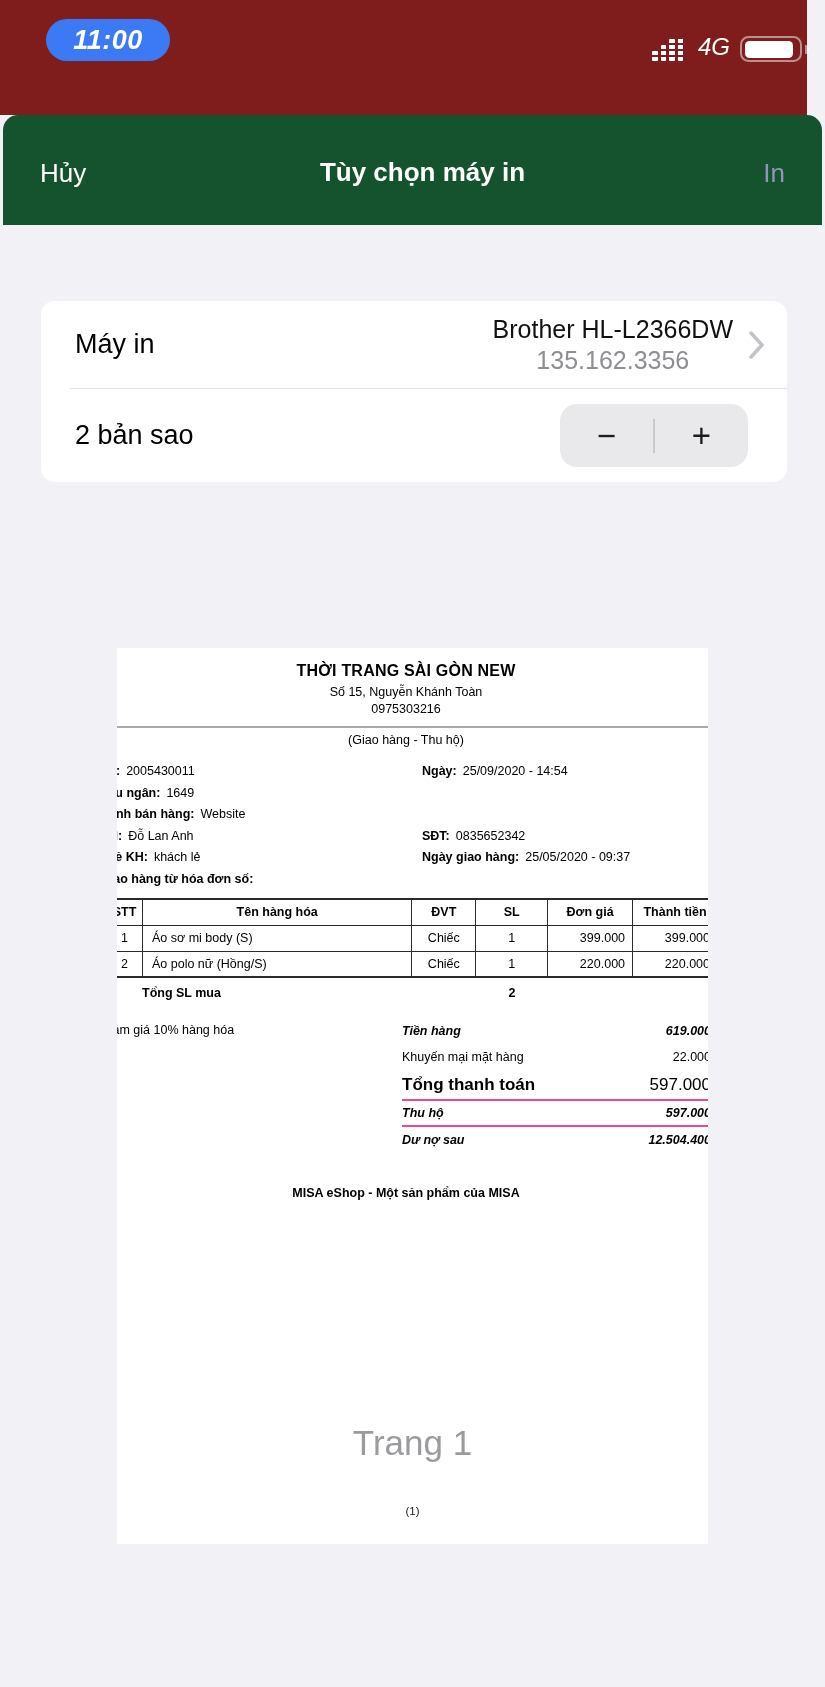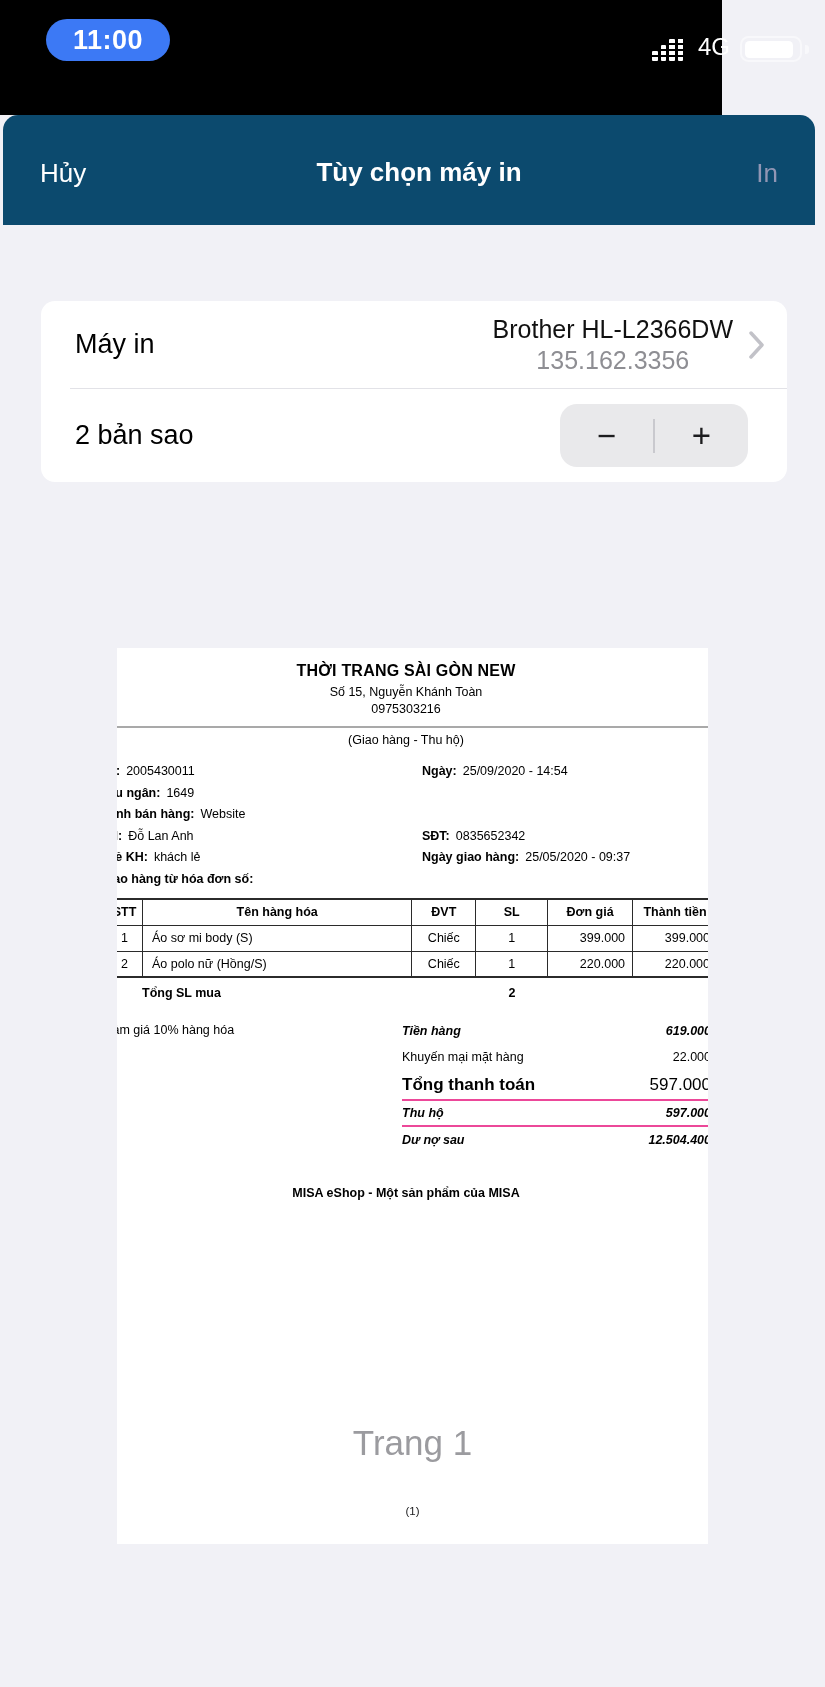--- a/index.html
+++ b/index.html
@@ -5,41 +5,41 @@
   * { margin:0; padding:0; box-sizing:border-box; }
   html,body { width:825px; height:1687px; }
   body {
     font-family:"Liberation Sans", sans-serif;
     background:#F1F1F6;
     position:relative; overflow:hidden;
     -webkit-font-smoothing:antialiased;
   }
 
   
-  .statusbar { position:absolute; left:0; top:0; width:722px; height:115px; background:#000000; }
+  .statusbar { position:absolute; left:0; top:0; width:807px; height:115px; background:#7f1d1d;font-style:italic; }
   .time-pill {
     position:absolute; left:46px; top:19px; width:124px; height:42px;
     background:#3C79F5; border-radius:21px; color:#fff;
     font-size:27px; font-weight:600; display:flex; align-items:center; justify-content:center;
     letter-spacing:0.5px;
   }
   .sig { position:absolute; left:652px; top:37px; height:24px; display:flex; align-items:flex-end; gap:3px; }
   .sig i { display:block; width:5.5px; border-radius:1px;
     background:repeating-linear-gradient(to top,#fff 0 4px, rgba(0,0,0,0) 4px 6px); }
   .sig .b1{height:10px} .sig .b2{height:16px} .sig .b3{height:22px} .sig .b4{height:24px}
   .net { position:absolute; left:698px; top:33px; color:#fff; font-size:24px; }
   .bat { position:absolute; left:740px; top:36px; width:62px; height:26px;
     border:2.5px solid rgba(255,255,255,0.5); border-radius:8.5px; }
   .bat-fill { position:absolute; left:2.5px; top:2.5px; bottom:2.5px; width:48px; background:#fff; border-radius:4.5px; }
   .bat-nub { position:absolute; left:805px; top:45px; width:4px; height:9px;
     background:rgba(255,255,255,0.5); border-radius:0 3px 3px 0; }
 
   
-  .navbar { position:absolute; left:3px; right:10px; top:115px; height:110px;
-    background:#0c4a6e; border-radius:15px 15px 0 0;text-decoration:underline; }
+  .navbar { position:absolute; left:3px; right:3px; top:115px; height:110px;
+    background:#14532d; border-radius:15px 15px 0 0;text-decoration:underline; }
   .nav-cancel { position:absolute; left:37px; top:43px; color:#fff; font-size:26px; }
   .nav-title { position:absolute; left:0; right:0; top:42px; text-align:center;
     color:#fff; font-size:26px; font-weight:700;padding-left:20px; }
   .nav-print { position:absolute; right:37px; top:43px; color:#9196B4; font-size:26px; }
 
   
   .card { position:absolute; left:41px; top:301px; width:746px; height:181px;
     background:#fff; border-radius:14px; }
   .row1 { position:absolute; left:0; right:0; top:0; height:87px;
     display:flex; align-items:center; }

